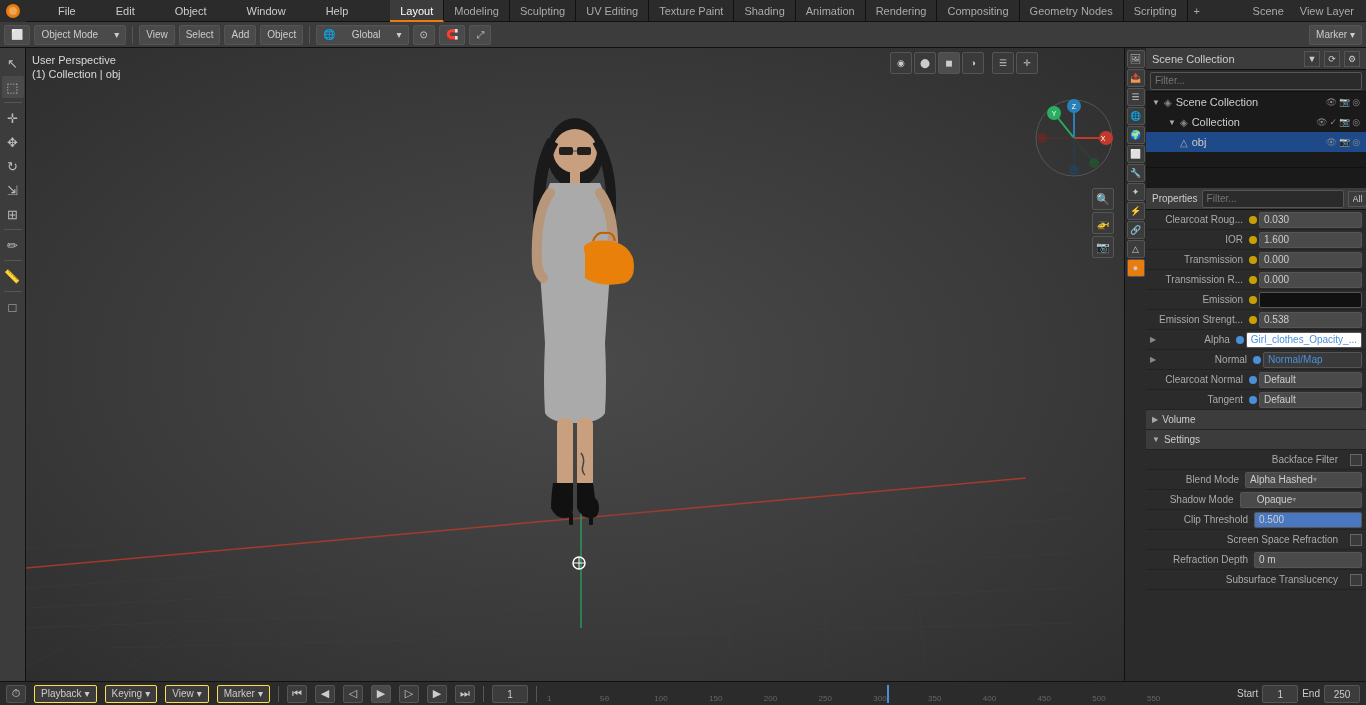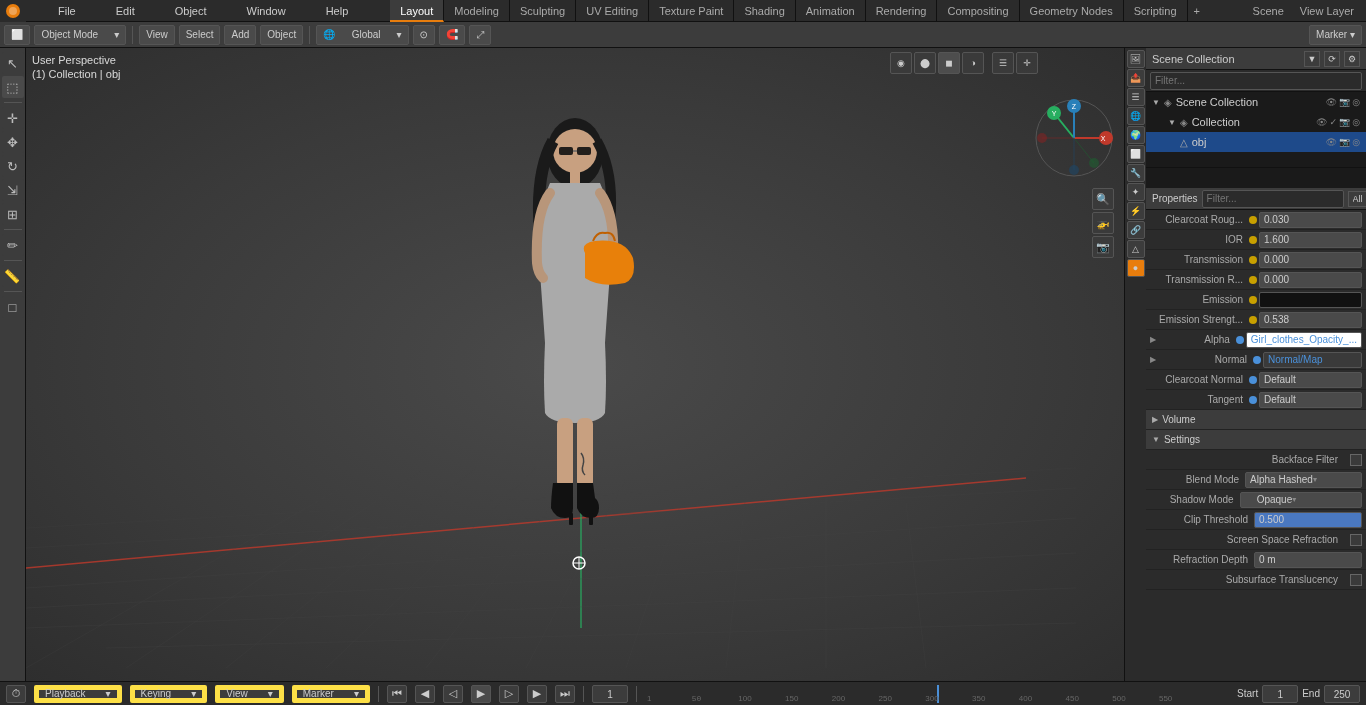--- a/index.html
+++ b/index.html
@@ -102,21 +102,21 @@
     .prop-checkbox-row { display: flex; align-items: center; height: 20px; padding: 0 4px; gap: 6px; border-bottom: 1px solid #222; }
     .prop-checkbox { width: 12px; height: 12px; border: 1px solid #666; background: #3a3a3a; display: flex; align-items: center; justify-content: center; cursor: pointer; }
 
     
     #timeline {
       height: 24px; background: #2b2b2b; border-top: 1px solid #111;
       display: flex; align-items: center; padding: 0 6px; gap: 8px;
     }
     .tl-btn { width: 20px; height: 18px; background: #3c3c3c; border: 1px solid #555; color: #ccc; font-size: 11px; display: flex; align-items: center; justify-content: center; cursor: pointer; border-radius: 2px; }
     .tl-label { font-size: 10px; color: #ccc; }
-    .tl-dropdown { display: flex; align-items: center; gap: 20px; padding: 0 6px; height: 18px; background: #3c3c3c; border: 5px solid #fde047; border-radius: 2px; cursor: pointer; font-size: 10px; color: #ccc; }
+    .tl-dropdown { display: flex; align-items: center; gap: 3px; padding: 0 6px; height: 18px; background: #3c3c3c; border: 1px solid #fde047; border-radius: 2px; cursor: pointer; font-size: 10px; color: #ccc; }
     .tl-sep { width: 1px; height: 16px; background: #555; }
     .tl-num { width: 36px; height: 18px; background: #3c3c3c; border: 1px solid #555; color: #ccc; font-size: 10px; text-align: center; line-height: 18px; border-radius: 2px; }
     .tl-ruler { flex: 1; height: 18px; background: #2b2b2b; position: relative; overflow: hidden; }
     .tl-ruler-mark { position: absolute; bottom: 0; font-size: 8px; color: #666; }
     .playhead { position: absolute; bottom: 0; width: 2px; height: 100%; background: #4a90d9; left: 50%; }
     .tl-end-controls { display: flex; align-items: center; gap: 4px; }
 
     
     #properties-section::-webkit-scrollbar { width: 6px; }
     #properties-section::-webkit-scrollbar-track { background: #2b2b2b; }

